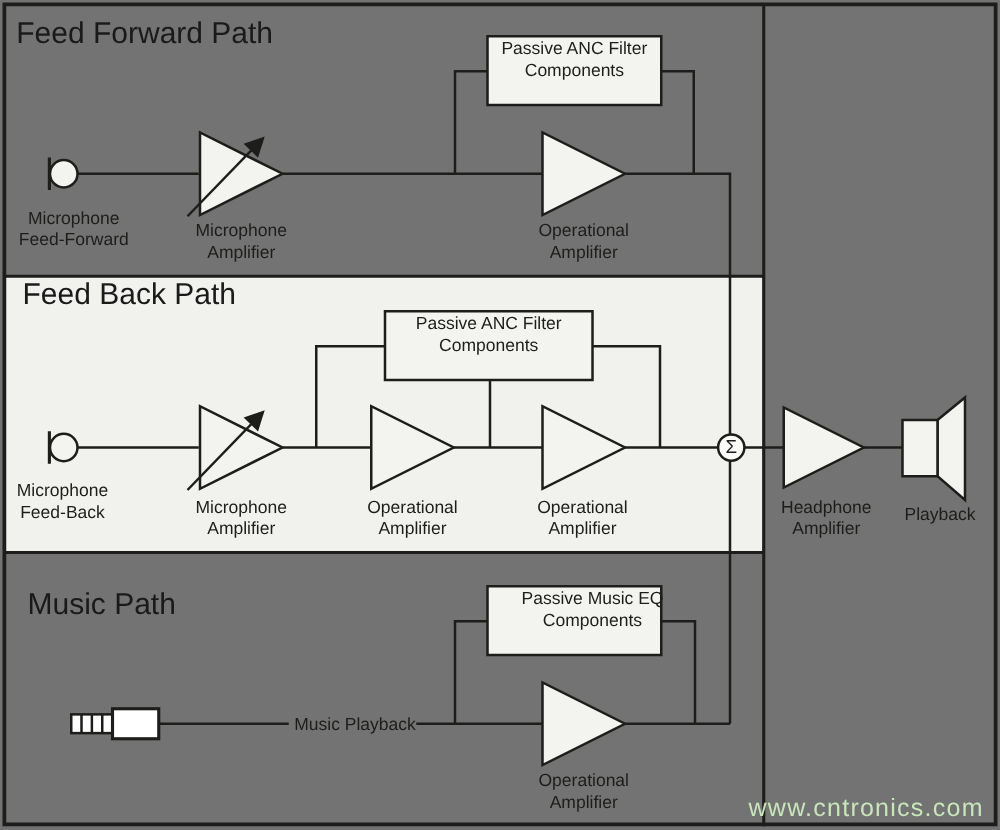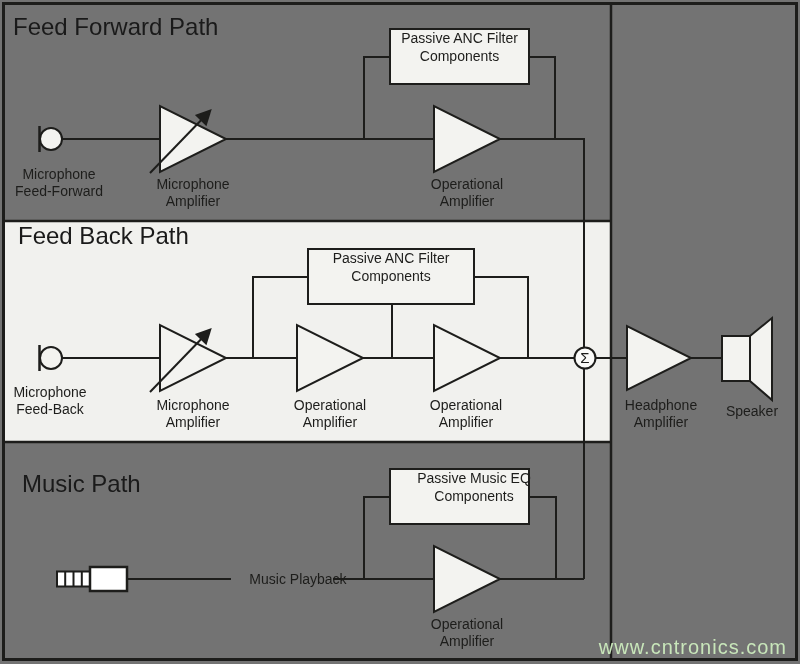--- a/index.html
+++ b/index.html
@@ -183,31 +183,31 @@
   </div>
   <div class="label" style="left:330px;top:397px">
     <div>Operational</div>
     <div>Amplifier</div>
   </div>
   <div class="label" style="left:466px;top:397px">
     <div>Operational</div>
     <div>Amplifier</div>
   </div>
 
-  <div class="label" style="left:298px;top:571px">Music Playback</div>
+  <div class="label" style="left:284px;top:571px">Music Playback</div>
   <div class="box-label" style="left:390px;top:469px;width:168px;height:55px">
     <div>Passive Music EQ</div>
     <div>Components</div>
   </div>
   <div class="label" style="left:467px;top:616px">
     <div>Operational</div>
     <div>Amplifier</div>
   </div>
 
   <div class="sigma" style="left:585px;top:358px">Σ</div>
   <div class="label" style="left:661px;top:397px">
     <div>Headphone</div>
     <div>Amplifier</div>
   </div>
-  <div class="label" style="left:752px;top:403px">Speaker</div>
+  <div class="label" style="left:752px;top:403px">Playback</div>
 
   <div class="watermark" style="color:#c8e6ba">www.cntronics.com</div>
 </div>
 
 </body></html>

